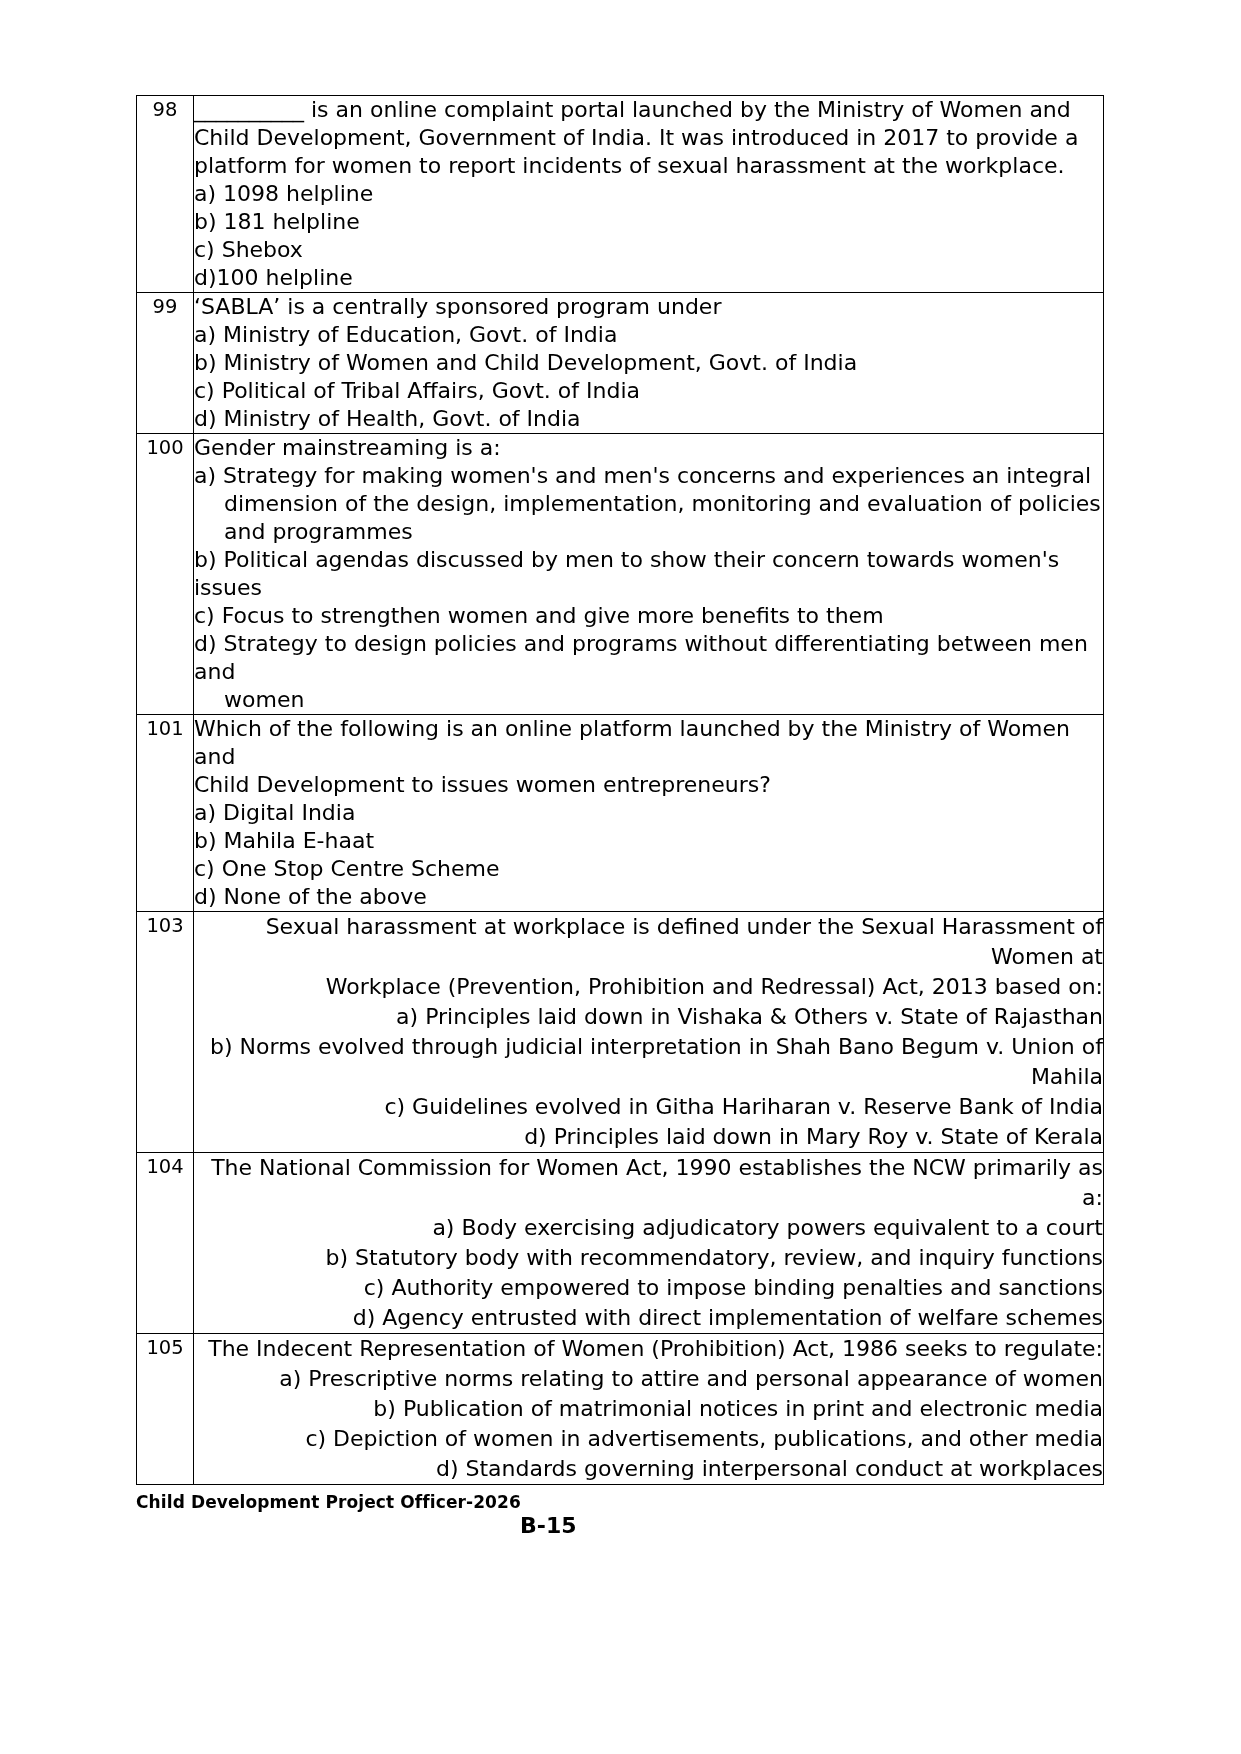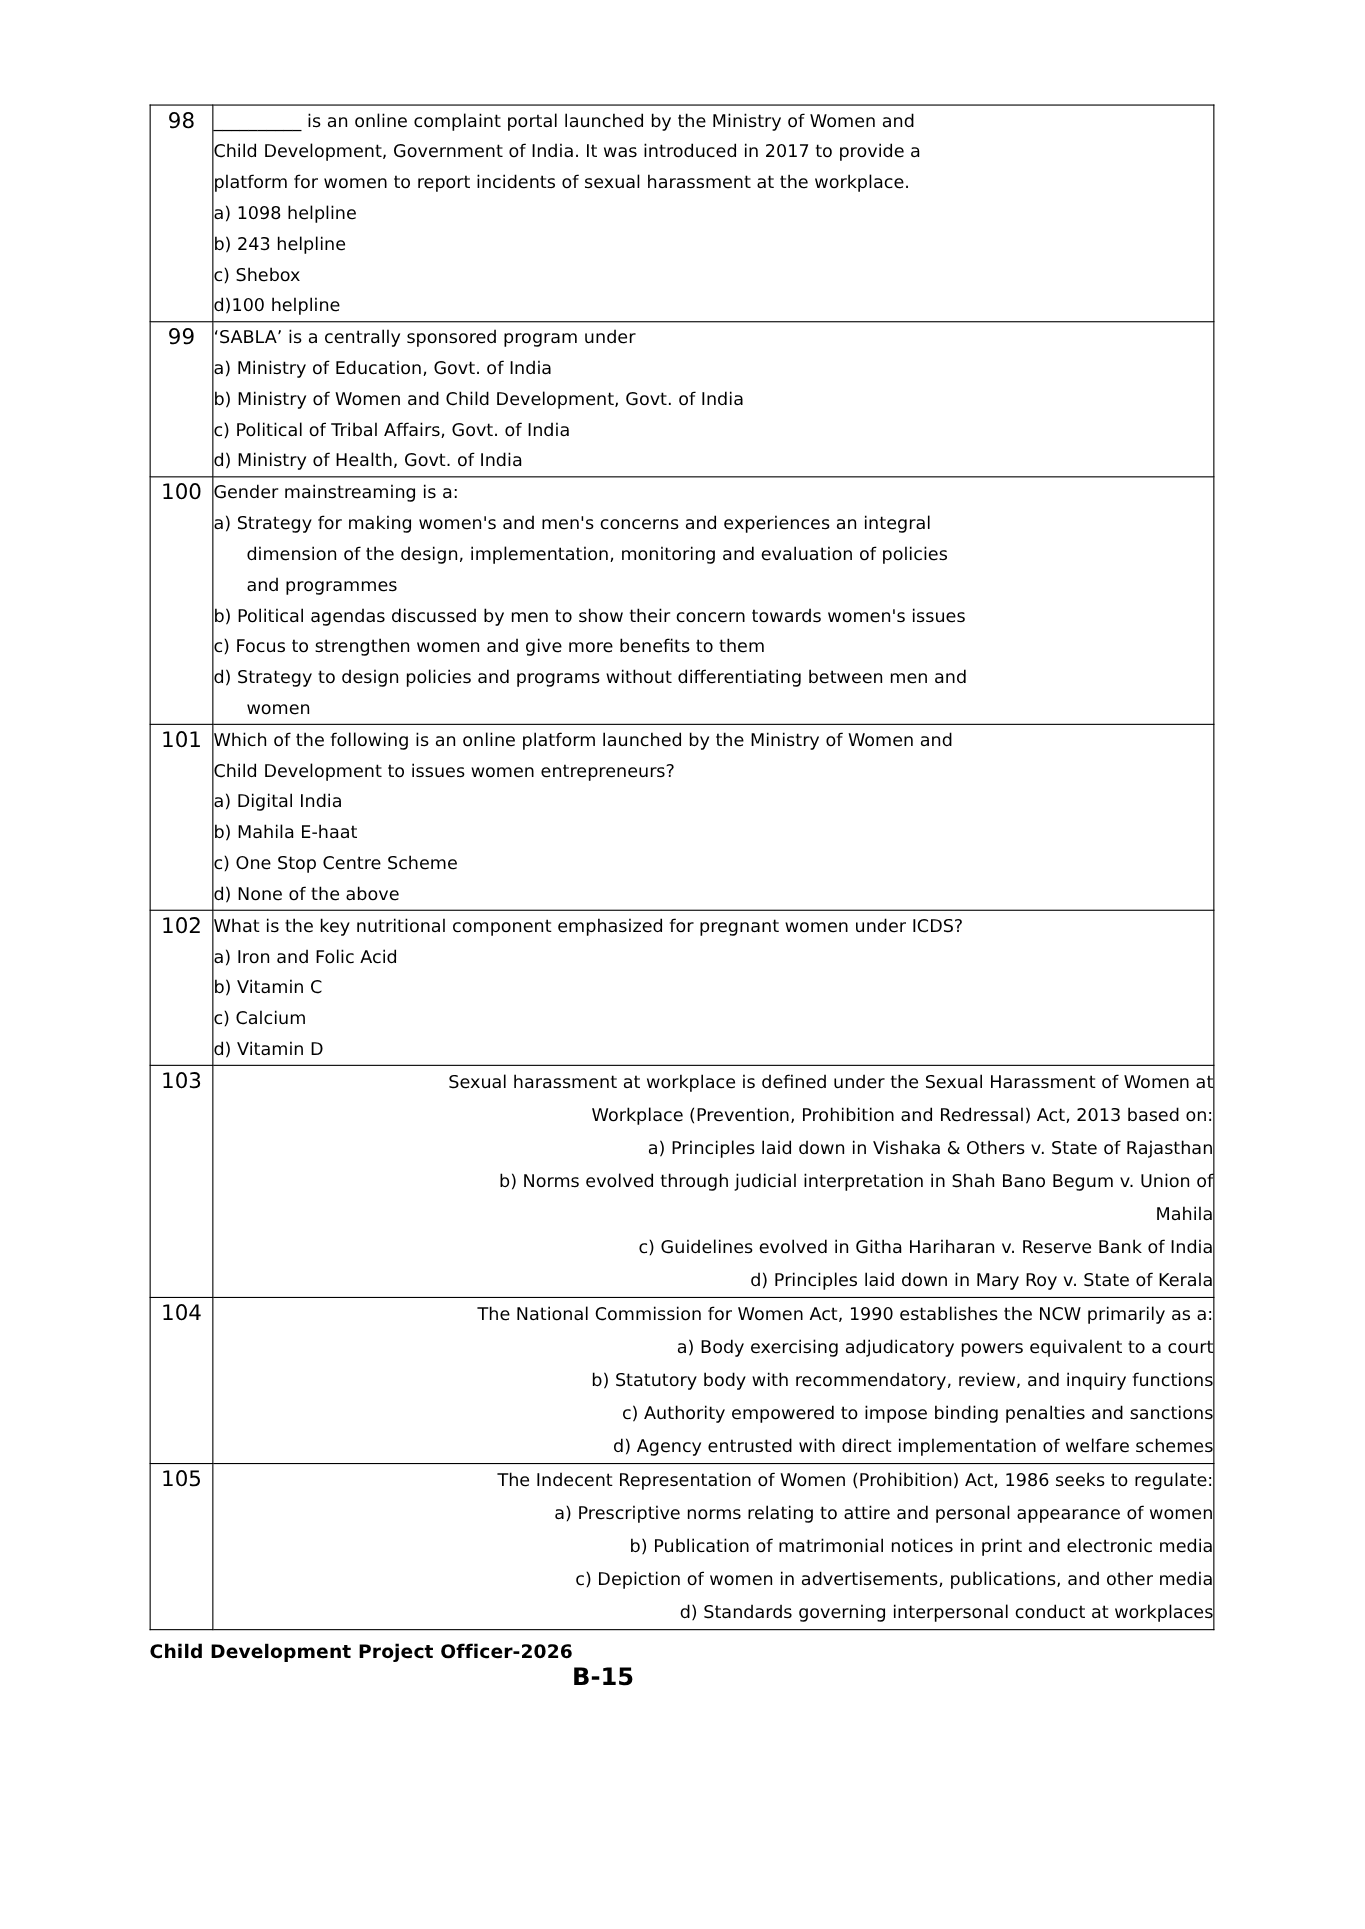--- a/index.html
+++ b/index.html
@@ -37,21 +37,21 @@
   td.numcell {
     width: 56px;
     text-align: center;
     font-size: 19.5px;
     line-height: 28px;
     padding-top: 7px;
     padding-bottom: 8px;
   }
   td.bodycell {
     padding: 7px 12px 8px 14px;
-    font-size: 16px;
+    font-size: 22px;
     line-height: 28px;
   }
   .qline {
     margin: 0;
     white-space: pre-wrap;
   }
   .qline.spaced {
     line-height: 30px;
     text-align: right;
   }
@@ -90,21 +90,21 @@
 
   <table class="qtable">
     <tbody>
       <tr>
         <td class="numcell">98</td>
         <td class="bodycell">
           <div class="qline">__________ is an online complaint portal launched by the Ministry of Women and</div>
           <div class="qline">Child Development, Government of India. It was introduced in 2017 to provide a</div>
           <div class="qline">platform for women to report incidents of sexual harassment at the workplace.</div>
           <div class="qline">a) 1098 helpline</div>
-          <div class="qline">b) 243 helpline</div>
+          <div class="qline">b) 181 helpline</div>
           <div class="qline">c) Shebox</div>
           <div class="qline">d)100 helpline</div>
         </td>
       </tr>
 
       <tr>
         <td class="numcell">99</td>
         <td class="bodycell">
           <div class="qline">‘SABLA’ is a centrally sponsored program under</div>
           <div class="qline">a) Ministry of Education, Govt. of India</div>
@@ -133,30 +133,20 @@
         <td class="bodycell">
           <div class="qline">Which of the following is an online platform launched by the Ministry of Women and</div>
           <div class="qline">Child Development to issues women entrepreneurs?</div>
           <div class="qline">a) Digital India</div>
           <div class="qline">b) Mahila E-haat</div>
           <div class="qline">c) One Stop Centre Scheme</div>
           <div class="qline">d) None of the above</div>
         </td>
       </tr>
 
-      <tr>
-        <td class="numcell">102</td>
-        <td class="bodycell">
-          <div class="qline">What is the key nutritional component emphasized for pregnant women under ICDS?</div>
-          <div class="qline">a) Iron and Folic Acid</div>
-          <div class="qline">b) Vitamin C</div>
-          <div class="qline">c) Calcium</div>
-          <div class="qline">d) Vitamin D</div>
-        </td>
-      </tr>
 
       <tr>
         <td class="numcell">103</td>
         <td class="bodycell">
           <div class="qline spaced">Sexual harassment at workplace is defined under the Sexual Harassment of Women at</div>
           <div class="qline spaced">Workplace (Prevention, Prohibition and Redressal) Act, 2013 based on:</div>
           <div class="qline spaced">a) Principles laid down in Vishaka &amp; Others v. State of Rajasthan</div>
           <div class="qline spaced">b) Norms evolved through judicial interpretation in Shah Bano Begum v. Union of</div>
           <div class="qline spaced indent">Mahila</div>
           <div class="qline spaced">c) Guidelines evolved in Githa Hariharan v. Reserve Bank of India</div>

